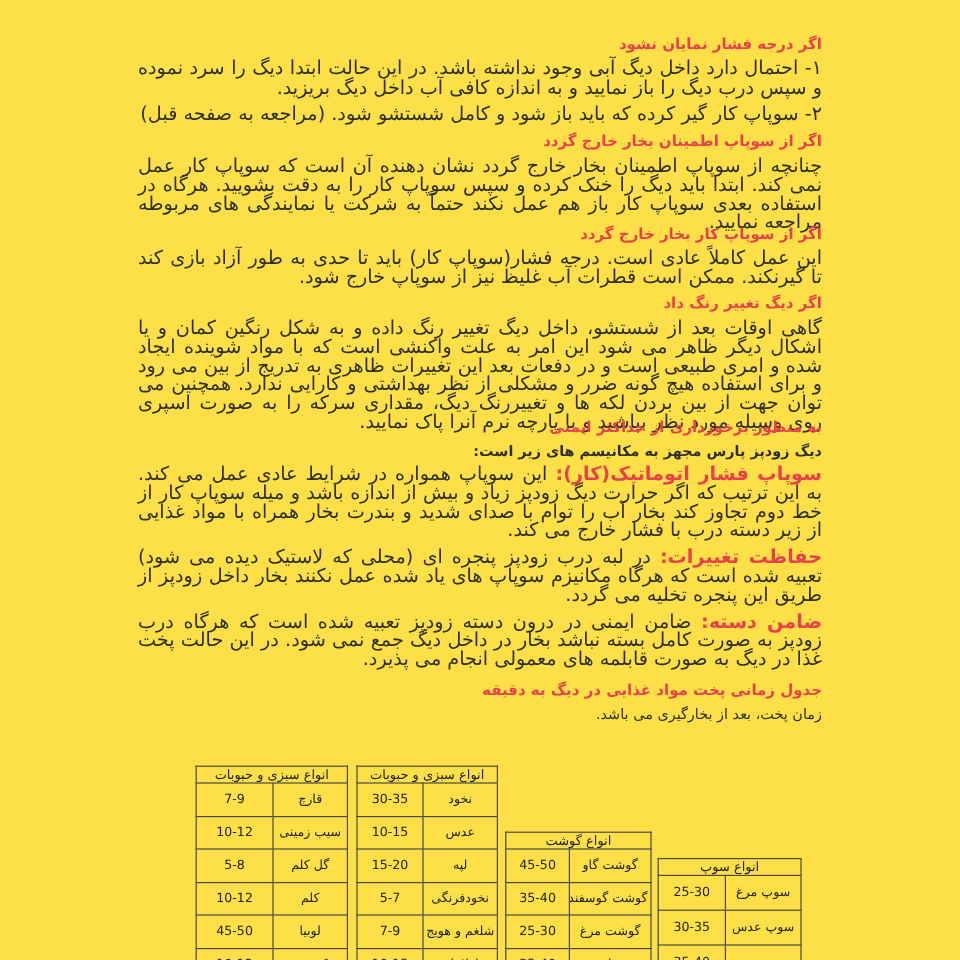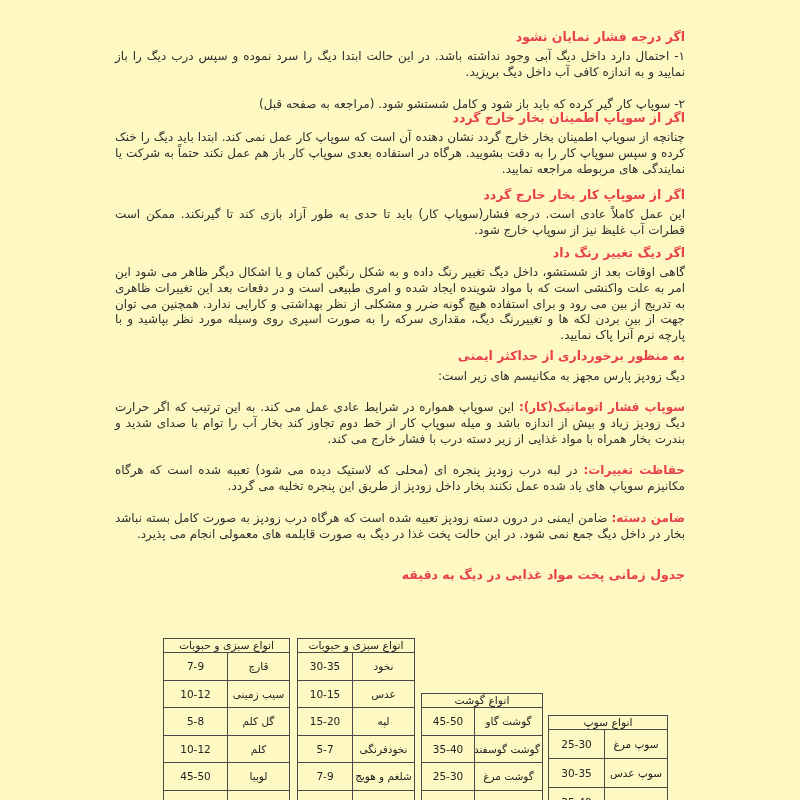--- a/index.html
+++ b/index.html
@@ -1,28 +1,28 @@
 <!DOCTYPE html>
 <html lang="fa" dir="rtl"><head>
 <meta charset="utf-8">
 <style>
   html,body{margin:0;padding:0;background:#ffffff;}
   .page{
-    position:relative;width:800px;height:800px;background:#fef9c3;
+    position:relative;width:800px;height:800px;background:#fde047;
     font-family:"DejaVu Sans",sans-serif;direction:rtl;color:#2f2f2f;overflow:hidden;
   }
   .sec{position:absolute;left:115px;width:570px;}
   .red-heading{
     color:#e8414d;font-size:12.5px;font-weight:bold;margin:0 0 5px 0;line-height:14px;
   }
   .body-p{
-    font-size:12px;line-height:15.8px;margin:0;text-align:justify;
+    font-size:16px;line-height:15.8px;margin:0;text-align:justify;
     color:#2f2f2f;
   }
-  .body-p + .body-p{margin-top:16px;}
+  .body-p + .body-p{margin-top:6px;}
   .note-p{font-size:12px;line-height:16px;margin:0;text-align:right;color:#2f2f2f;}
   .lbl{color:#e8414d;font-weight:bold;}
   .tbl{position:absolute;margin-top:40px;}
   .tbl table{
     width:100%;height:100%;border-collapse:collapse;table-layout:fixed;
     font-size:10.5px;color:#222222;direction:rtl;
   }
   .tbl th,.tbl td{
     border:1px solid #4a4a4a;text-align:center;vertical-align:middle;
     padding:0 2px;font-weight:normal;overflow:hidden;white-space:nowrap;
@@ -51,28 +51,29 @@
     <p class="body-p">این عمل کاملاً عادی است. درجه فشار(سوپاپ کار) باید تا حدی به طور آزاد بازی کند تا گیرنکند. ممکن است قطرات آب غلیظ نیز از سوپاپ خارج شود.</p>
   </div>
 
   <div class="sec" style="top:246px;">
     <h2 class="red-heading">اگر دیگ تغییر رنگ داد</h2>
     <p class="body-p">گاهی اوقات بعد از شستشو، داخل دیگ تغییر رنگ داده و به شکل رنگین کمان و یا اشکال دیگر ظاهر می شود این امر به علت واکنشی است که با مواد شوینده ایجاد شده و امری طبیعی است و در دفعات بعد این تغییرات ظاهری به تدریج از بین می رود و برای استفاده هیچ گونه ضرر و مشکلی از نظر بهداشتی و کارایی ندارد. همچنین می توان جهت از بین بردن لکه ها و تغییررنگ دیگ، مقداری سرکه را به صورت اسپری روی وسیله مورد نظر بپاشید و با پارچه نرم آنرا پاک نمایید.</p>
   </div>
 
   <div class="sec" style="top:349px;">
     <h2 class="red-heading">به منظور برخورداری از حداکثر ایمنی</h2>
-    <p class="note-p" style="margin-bottom:16px;">دیگ زودپز پارس مجهز به مکانیسم های زیر است:</p>
+    <p class="note-p" style="margin-bottom:3px;font-weight:bold;">دیگ زودپز پارس مجهز به مکانیسم های زیر است:</p>
     <p class="body-p"><span class="lbl">سوپاپ فشار اتوماتیک(کار):</span> <span>این سوپاپ همواره در شرایط عادی عمل می کند. به این ترتیب که اگر حرارت دیگ زودپز زیاد و بیش از اندازه باشد و میله سوپاپ کار از خط دوم تجاوز کند بخار آب را توام با صدای شدید و بندرت بخار همراه با مواد غذایی از زیر دسته درب با فشار خارج می کند.</span></p>
     <p class="body-p"><span class="lbl">حفاظت تغییرات:</span> <span>در لبه درب زودپز پنجره ای (محلی که لاستیک دیده می شود) تعبیه شده است که هرگاه مکانیزم سوپاپ های یاد شده عمل نکنند بخار داخل زودپز از طریق این پنجره تخلیه می گردد.</span></p>
     <p class="body-p"><span class="lbl">ضامن دسته:</span> <span>ضامن ایمنی در درون دسته زودپز تعبیه شده است که هرگاه درب زودپز به صورت کامل بسته نباشد بخار در داخل دیگ جمع نمی شود. در این حالت پخت غذا در دیگ به صورت قابلمه های معمولی انجام می پذیرد.</span></p>
   </div>
 
   <div class="sec" style="top:568px;">
     <h2 class="red-heading">جدول زمانی پخت مواد غذایی در دیگ به دقیقه</h2>
+    <p class="note-p">زمان پخت، بعد از بخارگیری می باشد.</p>
   </div>
 
   <div class="tbl" style="left:163px;top:598px;width:127px;height:180px;">
     <table>
       <colgroup>
           <col style="width:62px;">
           <col>
         </colgroup>
       <thead>
           <tr>

